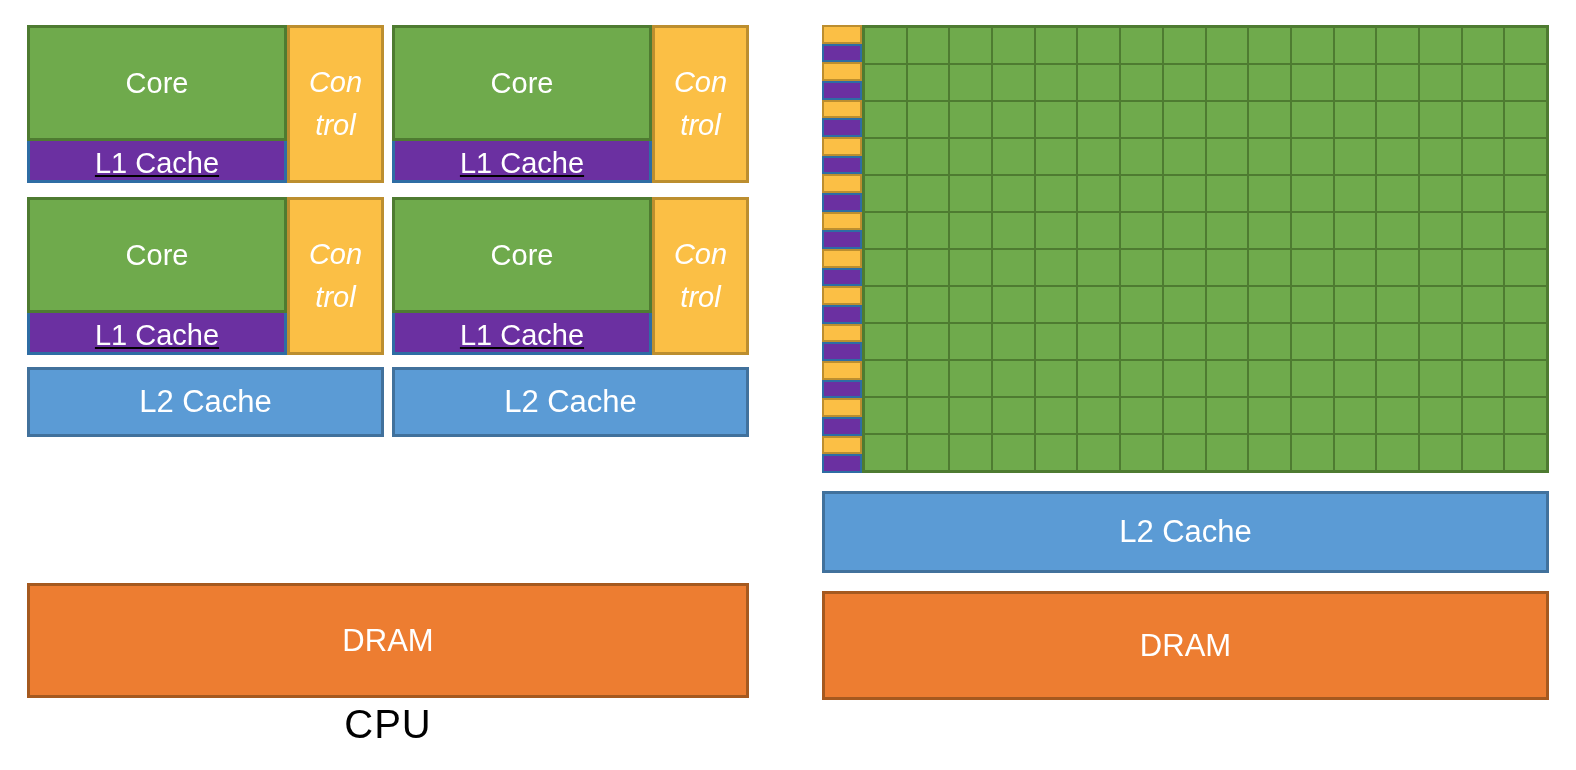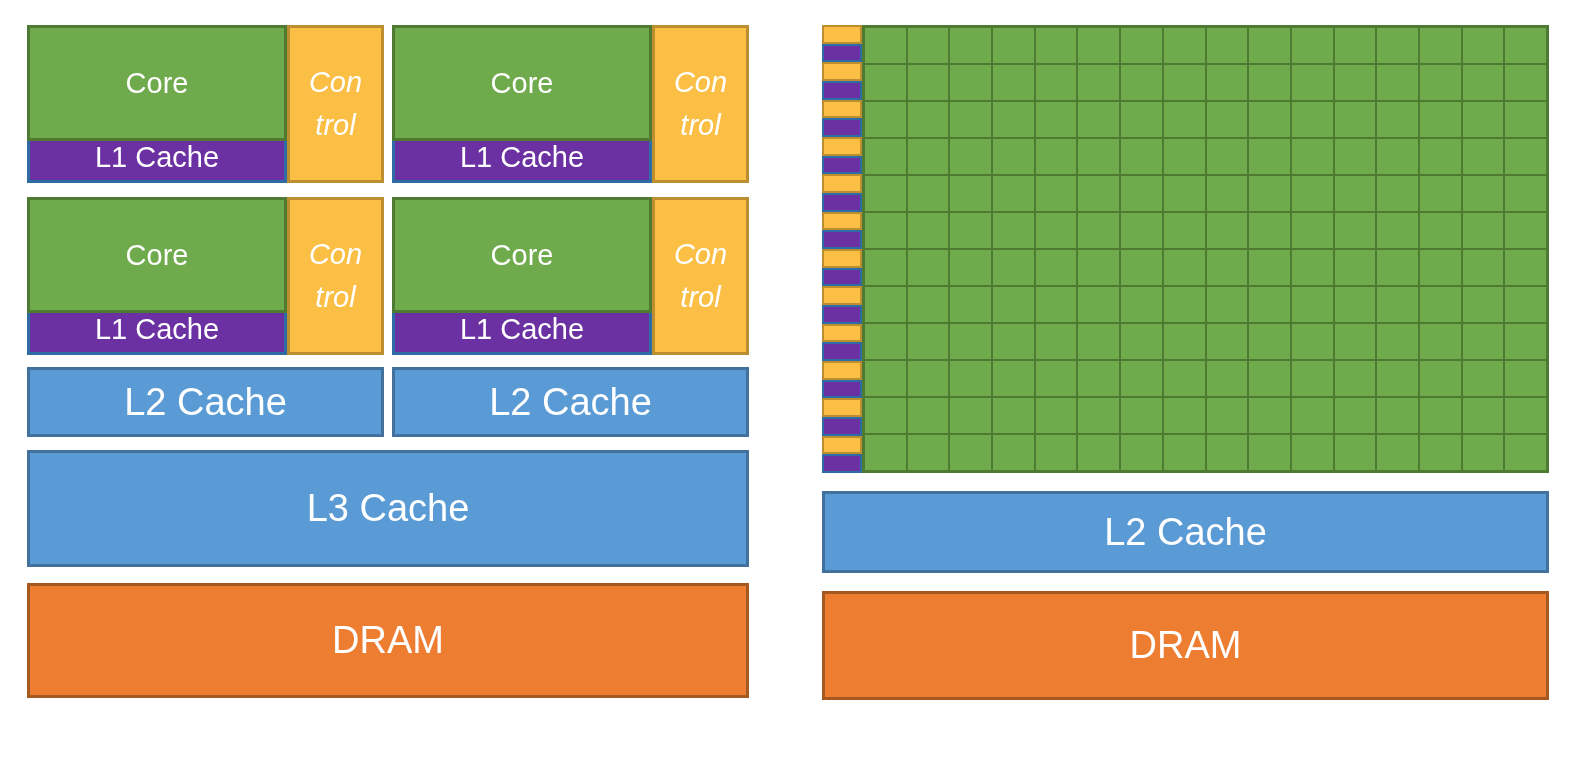--- a/index.html
+++ b/index.html
@@ -21,27 +21,27 @@
   
   .core-group{position:absolute;width:357px;height:158px;display:flex;}
   .core-group.g1{left:0;top:25px;}
   .core-group.g2{left:365px;top:25px;}
   .core-group.g3{left:0;top:197px;}
   .core-group.g4{left:365px;top:197px;}
   .core-stack{width:260px;display:flex;flex-direction:column;}
   .core-block{height:116px;background:var(--green_fill);border:3px solid var(--green_border);
     display:flex;align-items:center;justify-content:center;}
   .l1-block{flex:1;background:var(--purple_fill);border:3px solid var(--purple_border);border-top:none;
-    display:flex;align-items:flex-start;justify-content:center;}
+    display:flex;align-items:flex-end;justify-content:center;text-decoration:underline;}
   .control-block{flex:1;background:var(--gold_fill);border:3px solid var(--gold_border);
     display:flex;align-items:center;justify-content:center;text-align:center;font-style:italic;}
   .control-block .block-label{line-height:1.5;width:80px;}
 
   .block-label{color:var(--label_text);font-size:29px;}
-  .bar-label{color:var(--label_text);font-size:38px;}
+  .bar-label{color:var(--label_text);font-size:31px;}
 
   
   .cpu-l2{position:absolute;top:367px;width:357px;height:70px;background:var(--blue_fill);
     border:3px solid var(--blue_border);display:flex;align-items:center;justify-content:center;}
   .cpu-l2.left{left:0;} .cpu-l2.right{left:365px;}
   .cpu-l3{position:absolute;top:450px;left:0;width:722px;height:117px;background:var(--blue_fill);
     border:3px solid var(--blue_border);display:flex;align-items:center;justify-content:center;}
   .cpu-dram{position:absolute;top:583px;left:0;width:722px;height:115px;background:var(--orange_fill);
     border:3px solid var(--orange_border);display:flex;align-items:center;justify-content:center;}
 
@@ -126,28 +126,26 @@
       </div>
     </div>
 
     <div class="cpu-l2 left">
       <span class="bar-label">L2 Cache</span>
     </div>
     <div class="cpu-l2 right">
       <span class="bar-label">L2 Cache</span>
     </div>
 
-    <div class="cpu-l3">
-      <span class="bar-label">L3 Cache</span>
-    </div>
 
     <div class="cpu-dram">
       <span class="bar-label">DRAM</span>
     </div>
 
+    <div class="caption">CPU</div>
   </section>
 
   <section class="panel gpu-panel">
 
     <div class="gpu-grid">
       <div class="gpu-strips">
           <div class="strip ctrl"></div>
           <div class="strip l1"></div>
           <div class="strip ctrl"></div>
           <div class="strip l1"></div>

